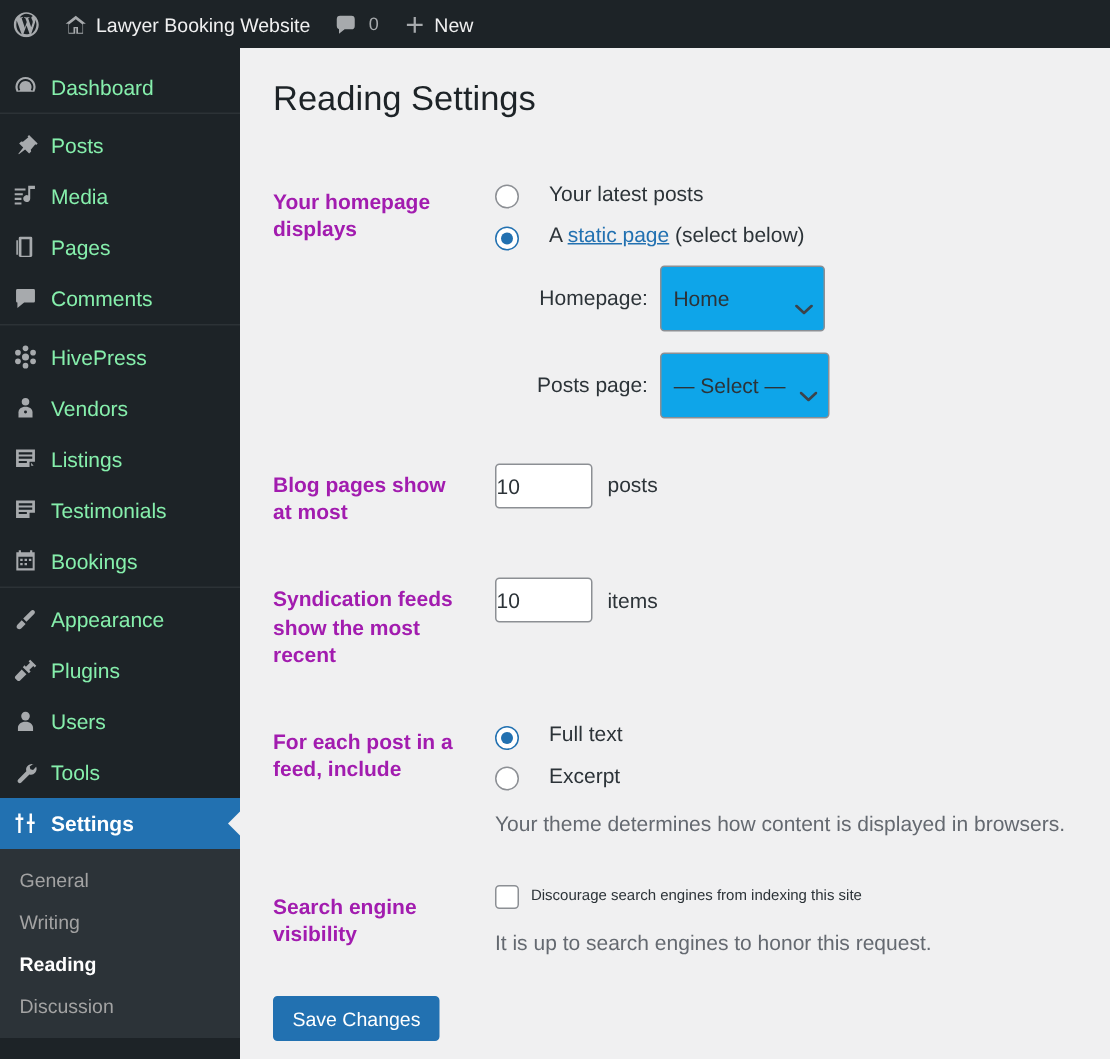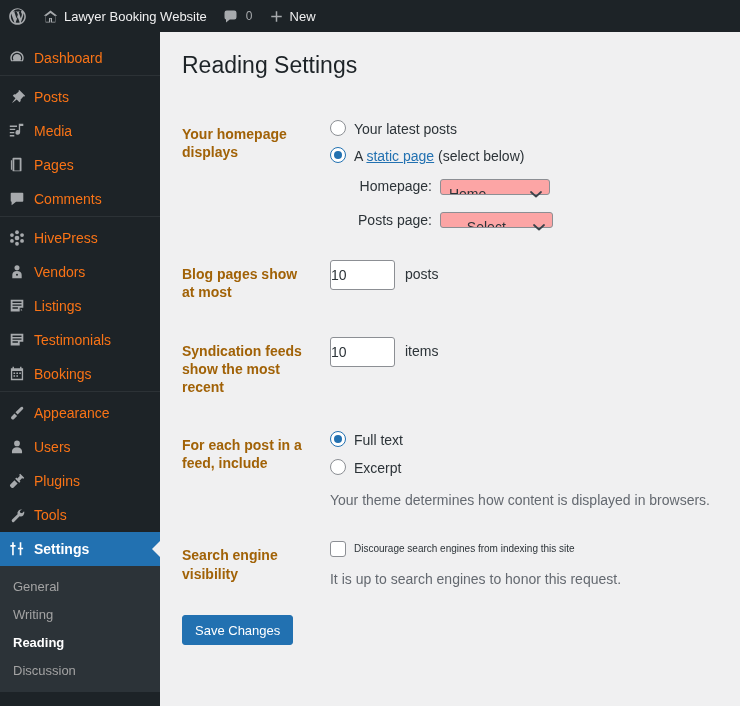--- a/index.html
+++ b/index.html
@@ -48,21 +48,21 @@
     background: #1d2327;
     z-index: 40;
   }
   .menu-list { list-style: none; margin: 0; padding: 0; }
   .menu-item {
     position: relative;
     display: flex;
     align-items: center;
     min-height: 34px;
     padding: 0 0 0 0;
-    color: #f97316;
+    color: #86efac;
     font-size: 14px;
     line-height: 18px;
     cursor: pointer;
   }
   .menu-item .mi-icon {
     width: 34px;
     min-width: 34px;
     display: flex;
     align-items: center;
     justify-content: center;
@@ -131,35 +131,36 @@
     clear: both;
   }
   table.form-table th {
     vertical-align: top;
     text-align: left;
     padding: 20px 10px 20px 0;
     width: 200px;
     font-weight: 600;
     font-size: 14px;
     line-height: 1.3;
-    color: #a16207;
+    color: #a21caf;
   }
   table.form-table td {
     vertical-align: top;
     padding: 15px 10px;
     font-size: 14px;
     line-height: 1.4;
     color: #2c3338;
   }
 
   .radio-row {
     display: flex;
-    align-items: flex-start;
+    align-items: flex-end;
     margin: 0 0 8px 0;
     white-space: nowrap;
+    gap: 12px;
   }
   .radio-row:last-child { margin-bottom: 0; }
   .radio {
     width: 16px; height: 16px;
     min-width: 16px;
     border-radius: 50%;
     border: 1px solid #8c8f94;
     background: #fff;
     margin-right: 8px;
     position: relative;
@@ -200,28 +201,28 @@
   .ps-label {
     width: 92px;
     text-align: right;
     margin-right: 8px;
     font-size: 14px;
     color: #2c3338;
   }
   .wp-select {
     appearance: none;
     -webkit-appearance: none;
-    background: #fca5a5;
+    background: #0ea5e9;
     border: 1px solid #8c8f94;
     border-radius: 3px;
     color: #2c3338;
     font-family: "Liberation Sans", sans-serif;
     font-size: 14px;
     line-height: 2;
-    height: 16px;
+    height: 44px;
     padding: 0 28px 0 8px;
     min-width: 110px;
     cursor: pointer;
   }
   .select-shell { position: relative; display: inline-flex; }
   .select-arrow {
     position: absolute;
     right: 8px; top: 50%;
     margin-top: -3px;
     pointer-events: none;
@@ -419,34 +420,34 @@
         <svg width="18" height="18" viewBox="0 0 20 20" fill="currentColor">
           <path d="M16.5 3.5c-.7-.7-1.7-.6-2.4.1L8.3 9.3l2.4 2.4 5.7-5.8c.7-.7.8-1.7.1-2.4zM7.2 10.5L4 13.8c-.8.8-.8 2 0 2.8.8.8 2 .8 2.8 0l3.3-3.2-2.9-2.9z"></path>
         </svg>
       </span>
       <span class="mi-label">Appearance</span>
     </li>
 
     <li class="menu-item">
       <span class="mi-icon">
         <svg width="18" height="18" viewBox="0 0 20 20" fill="currentColor">
+          <path d="M13.5 2l-1.2 1.2 1 1-3 3-1-1L8 7.5l4.5 4.5 1.3-1.3-1-1 3-3 1 1L18 6.5 13.5 2zM7.2 9.3L2.6 14c-.6.6-.6 1.5 0 2.1l1.3 1.3c.6.6 1.5.6 2.1 0l4.7-4.7-3.5-3.4z"></path>
+        </svg>
+      </span>
+      <span class="mi-label">Plugins</span>
+    </li>
+
+    <li class="menu-item">
+      <span class="mi-icon">
+        <svg width="18" height="18" viewBox="0 0 20 20" fill="currentColor">
           <circle cx="10" cy="6" r="3.2"></circle>
           <path d="M10 10.2c-3.4 0-5.6 2-5.6 4.4V17h11.2v-2.4c0-2.4-2.2-4.4-5.6-4.4z"></path>
         </svg>
       </span>
       <span class="mi-label">Users</span>
-    </li>
-
-    <li class="menu-item">
-      <span class="mi-icon">
-        <svg width="18" height="18" viewBox="0 0 20 20" fill="currentColor">
-          <path d="M13.5 2l-1.2 1.2 1 1-3 3-1-1L8 7.5l4.5 4.5 1.3-1.3-1-1 3-3 1 1L18 6.5 13.5 2zM7.2 9.3L2.6 14c-.6.6-.6 1.5 0 2.1l1.3 1.3c.6.6 1.5.6 2.1 0l4.7-4.7-3.5-3.4z"></path>
-        </svg>
-      </span>
-      <span class="mi-label">Plugins</span>
     </li>
 
     <li class="menu-item">
       <span class="mi-icon">
         <svg width="18" height="18" viewBox="0 0 20 20" fill="currentColor">
           <path d="M16.2 4.1a4.2 4.2 0 0 0-5.6 5l-6 6a1.6 1.6 0 0 0 2.3 2.3l6-6a4.2 4.2 0 0 0 5-5.6l-2.3 2.3-2-.5-.5-2 2.1-1.5z"></path>
         </svg>
       </span>
       <span class="mi-label">Tools</span>
     </li>

